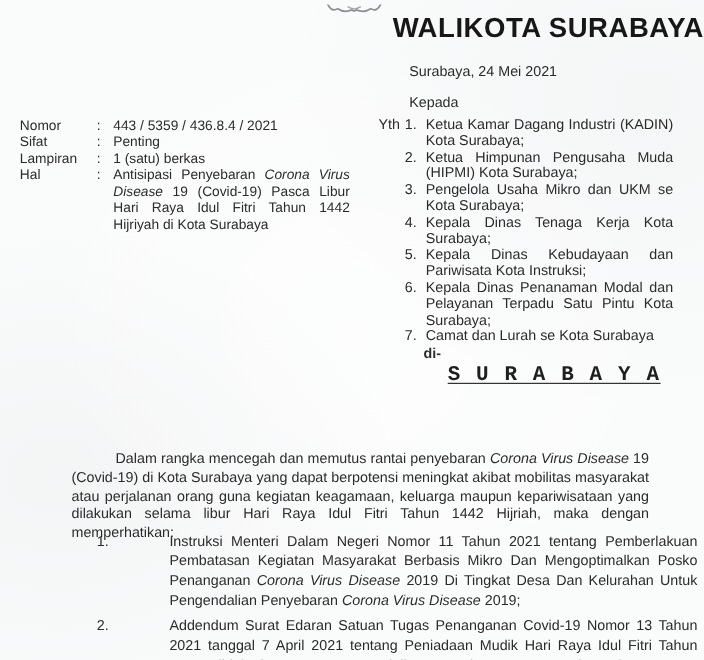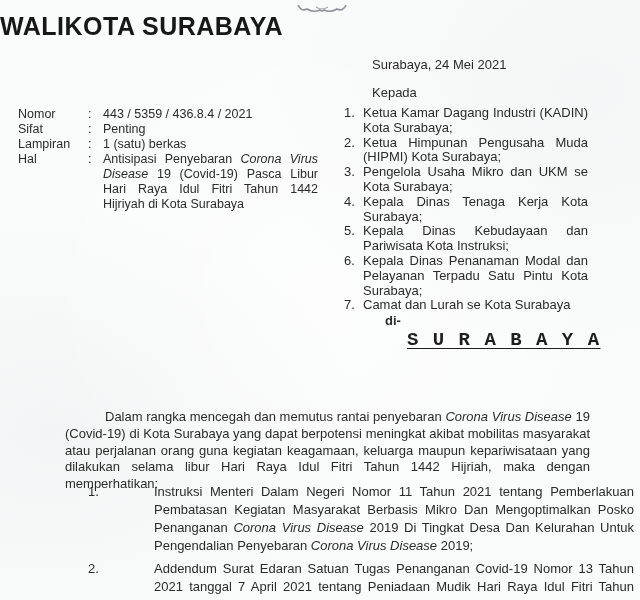--- a/index.html
+++ b/index.html
@@ -27,21 +27,21 @@
     top: 0;
     width: 52px;
     height: 9px;
   }
   .letterhead-title {
     position: absolute;
     left: 0;
     right: 0;
     top: 12px;
     margin: 0;
-    text-align: left;
+    text-align: right;
     font-size: 25px;
     font-weight: 700;
     letter-spacing: 0.5px;
     color: #171717;
   }
   .dateline {
     position: absolute;
     left: 372px;
     top: 57px;
     font-size: 13px;
@@ -177,20 +177,21 @@
     </div>
     <div class="meta-row">
       <span class="meta-label">Hal</span>
       <span class="meta-colon">:</span>
       <span class="meta-value justify"><span>Antisipasi Penyebaran </span><i>Corona Virus Disease</i><span> 19 (Covid-19) Pasca Libur Hari Raya Idul Fitri Tahun 1442 Hijriyah di Kota Surabaya</span></span>
     </div>
   </div>
 
   <div class="recipients">
     <div class="recipients-head">
+      <span class="yth">Yth</span>
       <ol class="recipient-list">
         <li class="recipient-item">
           <span class="recipient-num">1.</span>
           <span class="recipient-text">Ketua Kamar Dagang Industri (KADIN) Kota Surabaya;</span>
         </li>
         <li class="recipient-item">
           <span class="recipient-num">2.</span>
           <span class="recipient-text">Ketua Himpunan Pengusaha Muda (HIPMI) Kota Surabaya;</span>
         </li>
         <li class="recipient-item">

